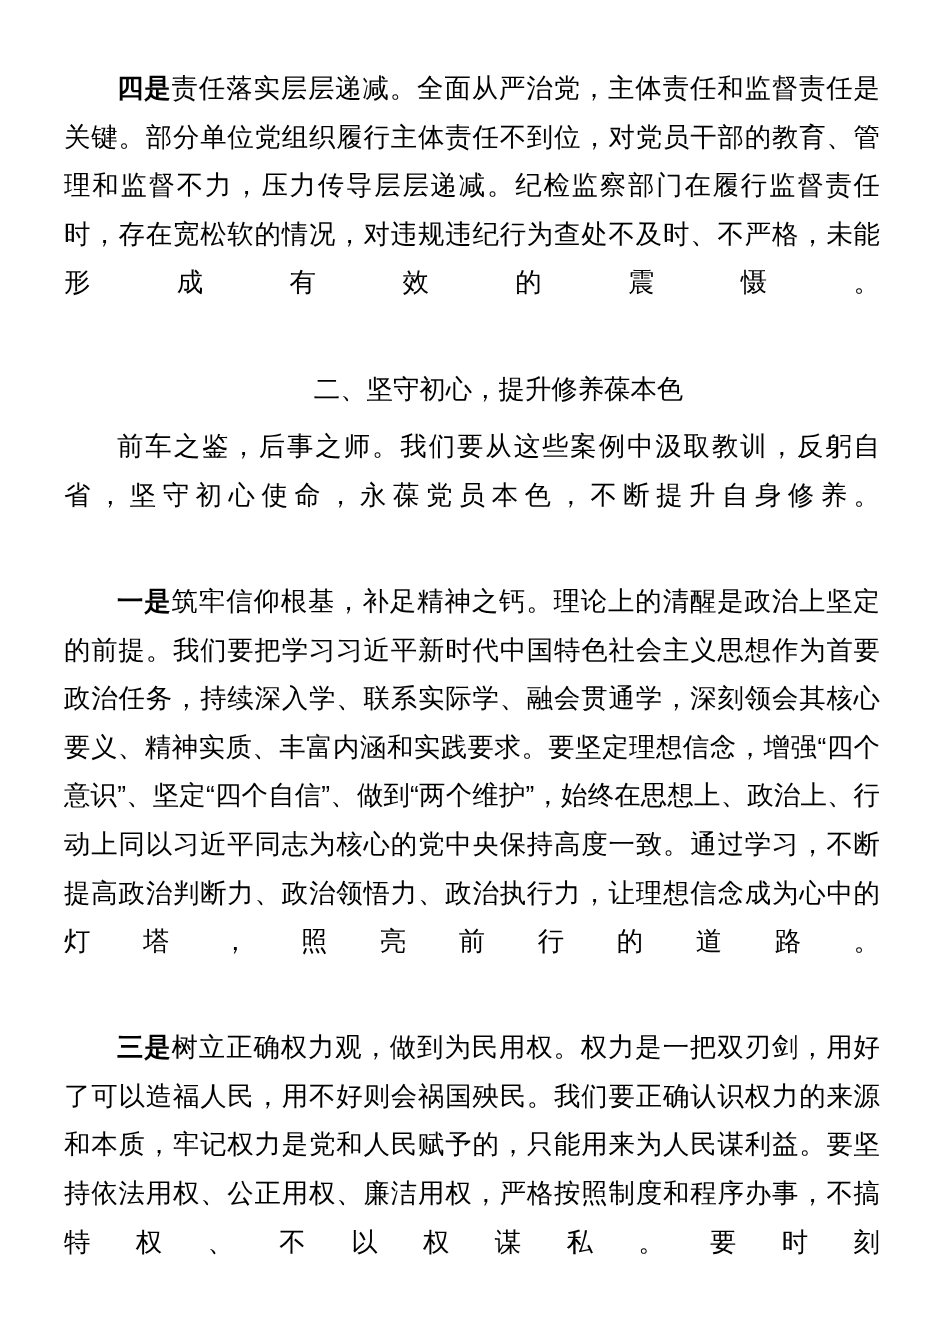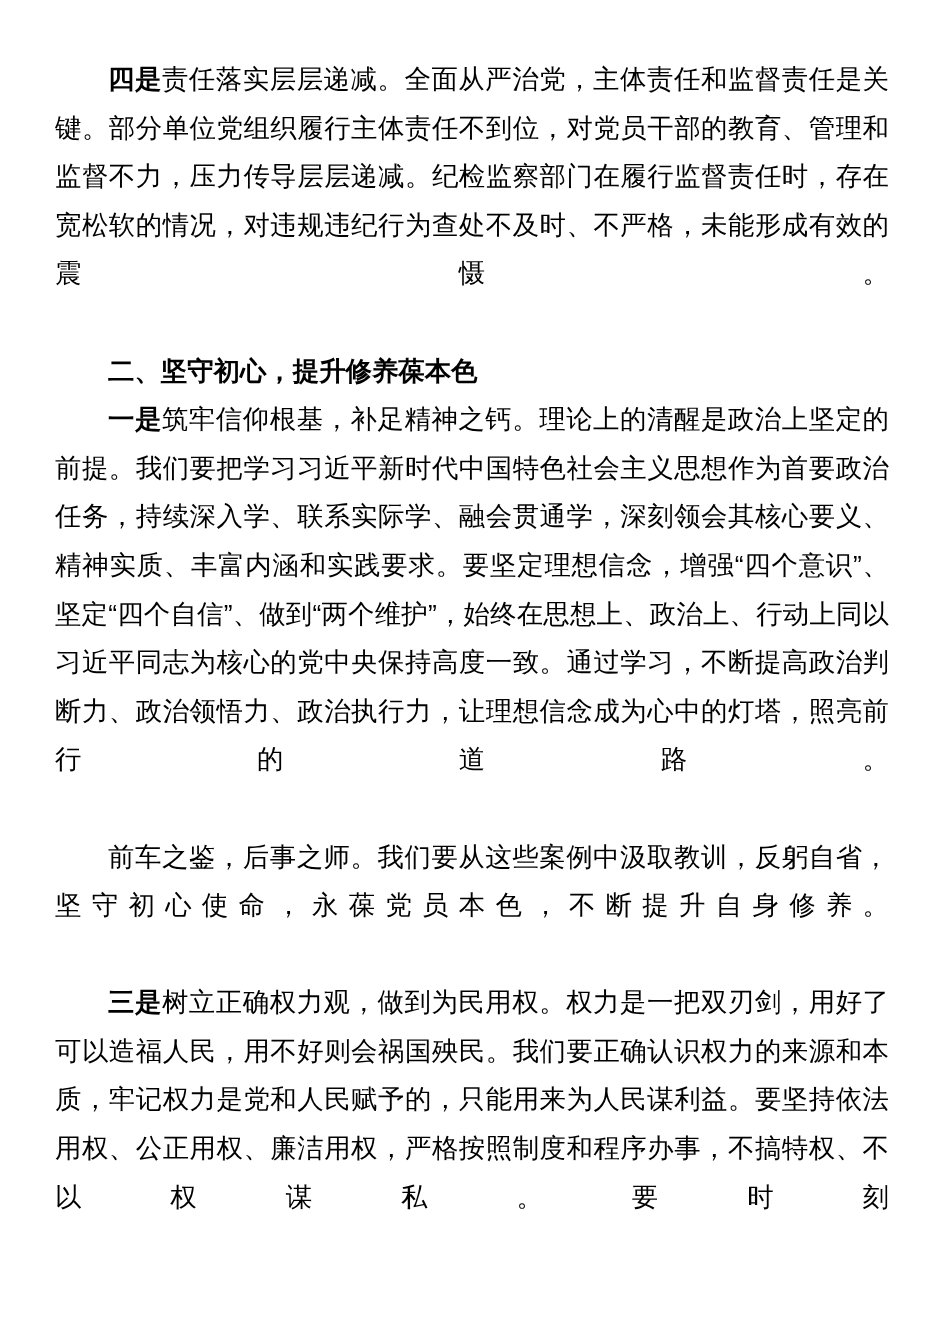--- a/index.html
+++ b/index.html
@@ -18,37 +18,37 @@
     overflow: hidden;
     box-sizing: border-box;
   }
   #text-block {
     position: absolute;
     left: 55px;
     top: 55px;
     width: 834px;
   }
   p.doc-para {
-    margin: 0;
+    margin: 9px;
     padding: 0;
     font-size: 26.4px;
     line-height: 48.6px;
     color: #000000;
     text-align: justify;
     text-justify: inter-character;
     text-indent: 53px;
     letter-spacing: 0px;
     word-break: break-all;
     font-weight: 400;
     -webkit-font-smoothing: antialiased;
   }
   p.doc-para.heading {
     text-indent: 53px;
-    font-weight: 700;
-    text-align: left;
+    font-weight: 400;
+    text-align: center;
   }
   p.doc-para .lead {
     font-weight: 700;
   }
   
   p.doc-para::after {
     content: "";
     display: inline-block;
     width: 100%;
   }
@@ -59,21 +59,21 @@
 </head>
 <body>
 
 <div id="page">
   <div id="text-block">
 
     <p class="doc-para"><span class="lead">四是</span><span>责任落实层层递减。全面从严治党，主体责任和监督责任是关键。部分单位党组织履行主体责任不到位，对党员干部的教育、管理和监督不力，压力传导层层递减。纪检监察部门在履行监督责任时，存在宽松软的情况，对违规违纪行为查处不及时、不严格，未能形成有效的震慑。</span></p>
 
     <p class="doc-para heading"><span>二、坚守初心，提升修养葆本色</span></p>
 
+    <p class="doc-para"><span>前车之鉴，后事之师。我们要从这些案例中汲取教训，反躬自省，坚守初心使命，永葆党员本色，不断提升自身修养。</span></p>
+
     <p class="doc-para"><span class="lead">一是</span><span>筑牢信仰根基，补足精神之钙。理论上的清醒是政治上坚定的前提。我们要把学习习近平新时代中国特色社会主义思想作为首要政治任务，持续深入学、联系实际学、融会贯通学，深刻领会其核心要义、精神实质、丰富内涵和实践要求。要坚定理想信念，增强“四个意识”、坚定“四个自信”、做到“两个维护”，始终在思想上、政治上、行动上同以习近平同志为核心的党中央保持高度一致。通过学习，不断提高政治判断力、政治领悟力、政治执行力，让理想信念成为心中的灯塔，照亮前行的道路。</span></p>
-
-    <p class="doc-para"><span>前车之鉴，后事之师。我们要从这些案例中汲取教训，反躬自省，坚守初心使命，永葆党员本色，不断提升自身修养。</span></p>
 
 
     <p class="doc-para"><span class="lead">三是</span><span>树立正确权力观，做到为民用权。权力是一把双刃剑，用好了可以造福人民，用不好则会祸国殃民。我们要正确认识权力的来源和本质，牢记权力是党和人民赋予的，只能用来为人民谋利益。要坚持依法用权、公正用权、廉洁用权，严格按照制度和程序办事，不搞特权、不以权谋私。要时刻</span></p>
 
   </div>
 </div>
 
 </body></html>

